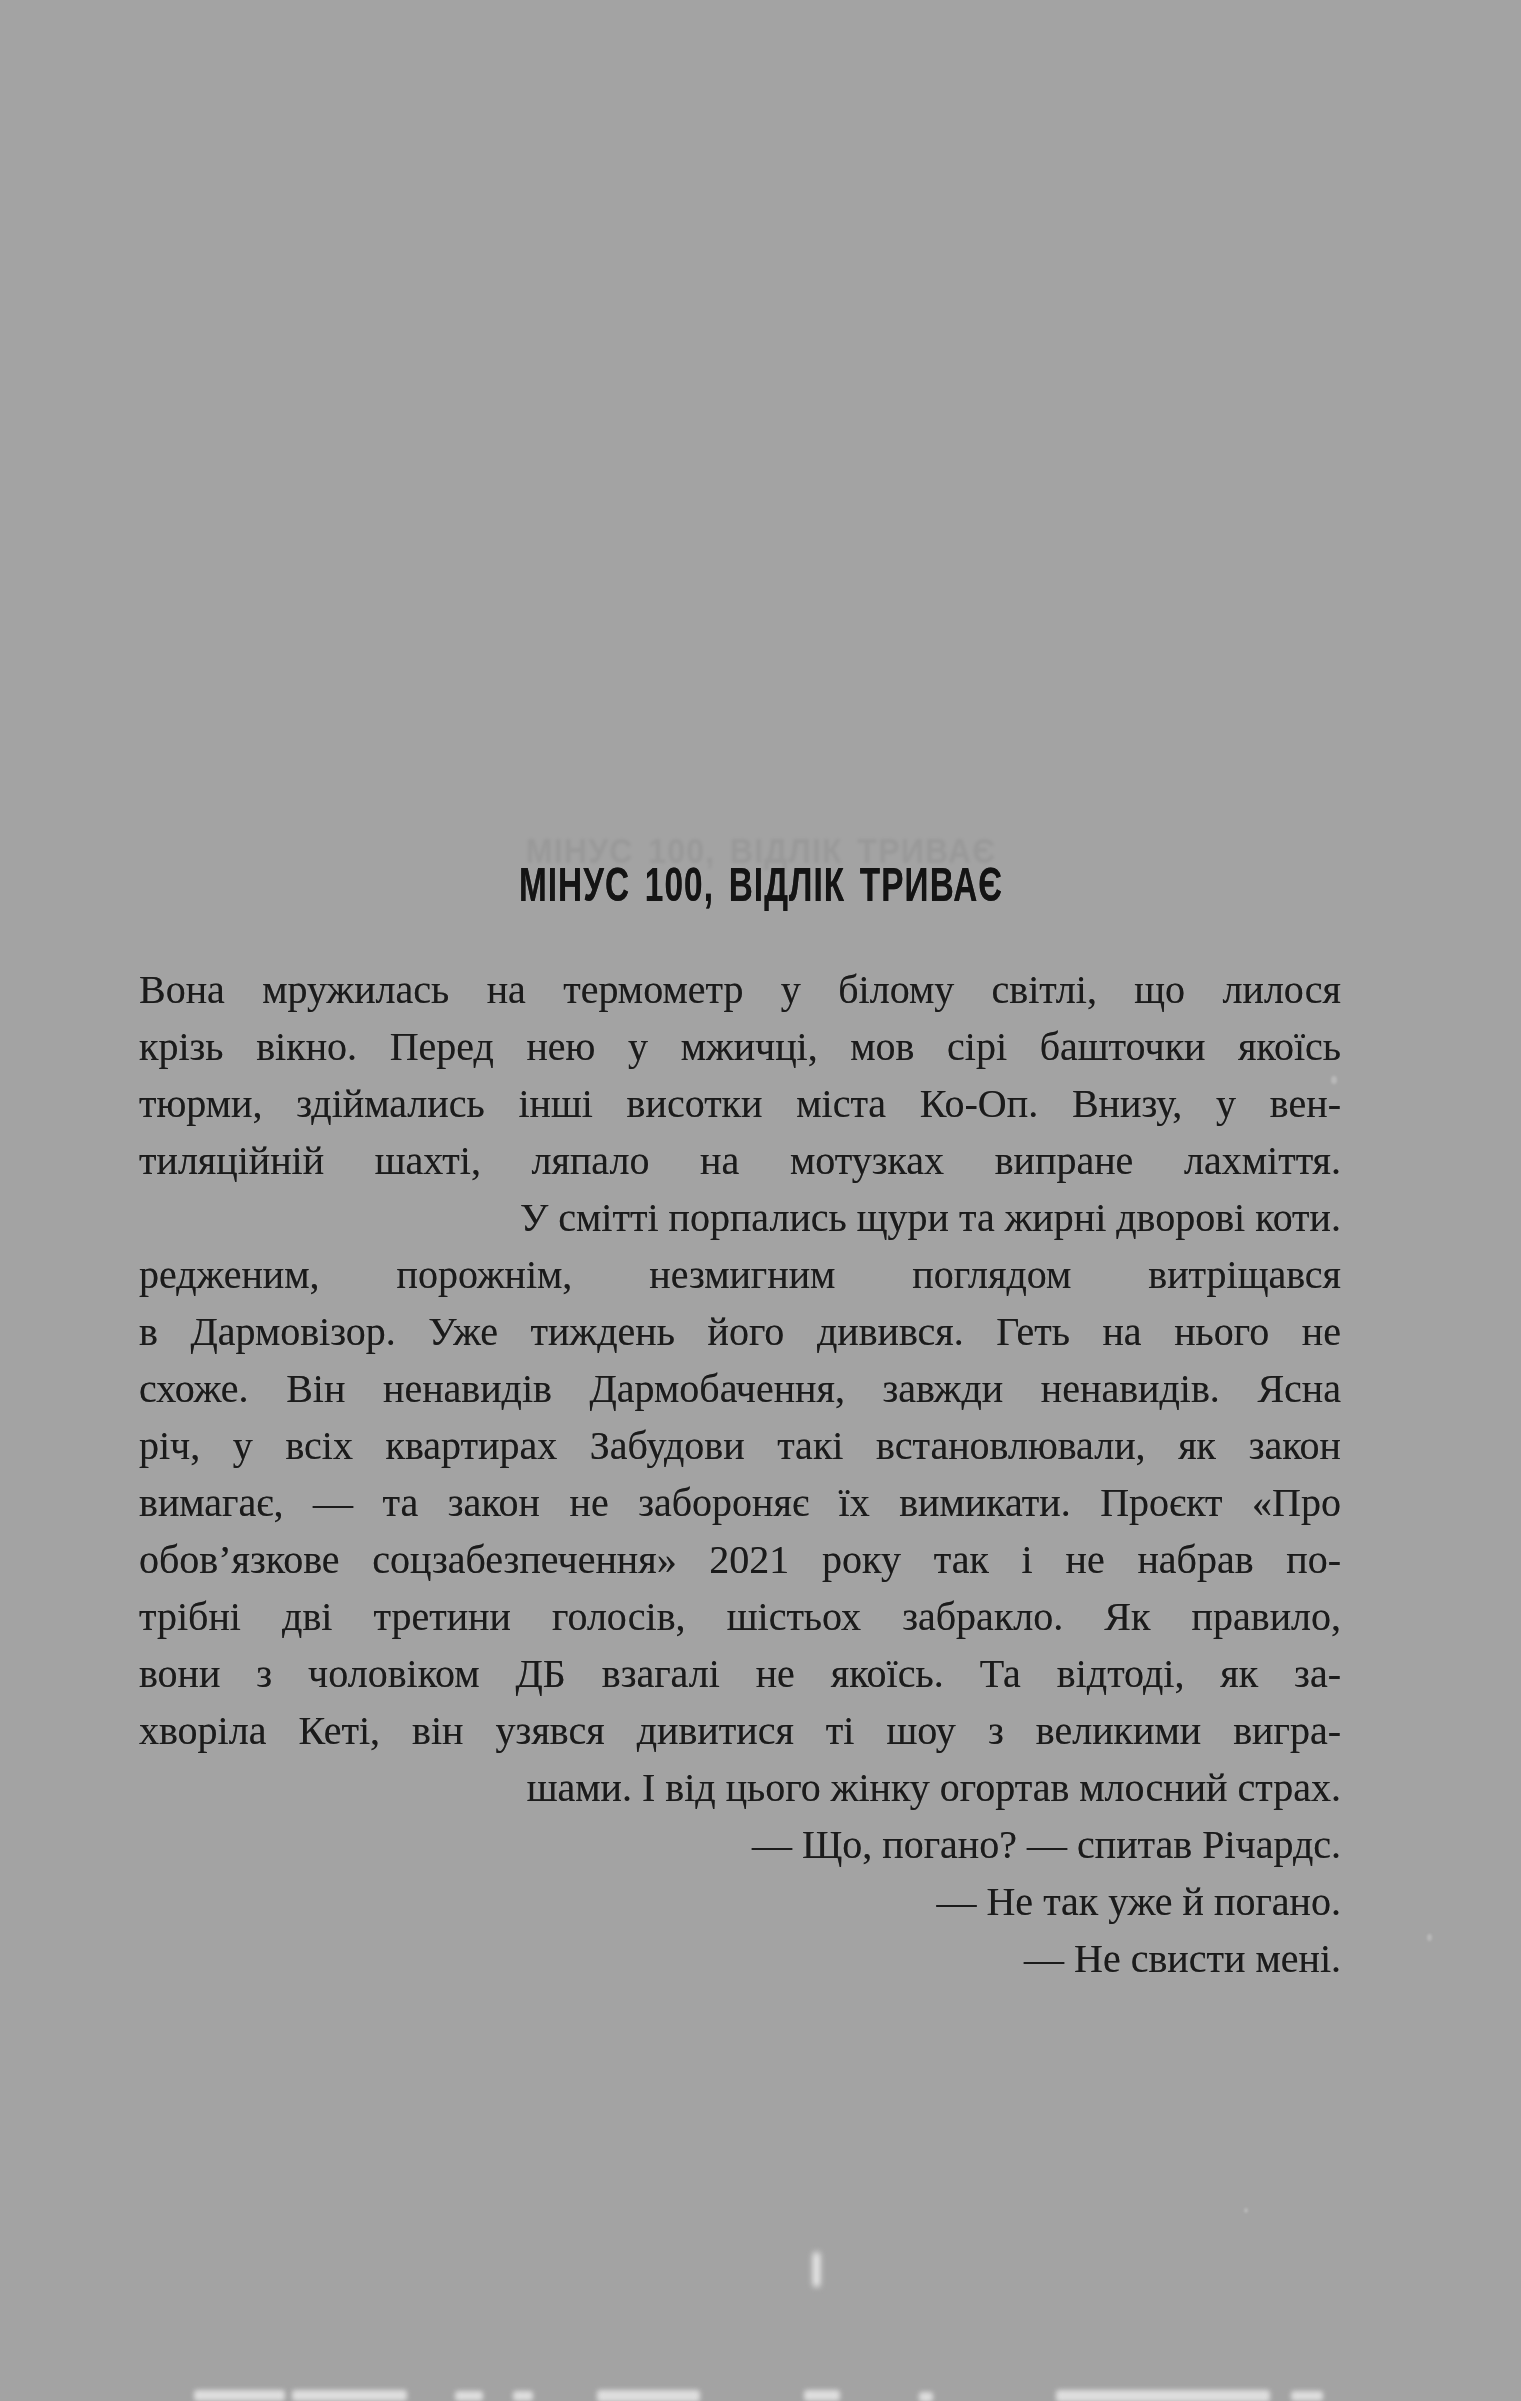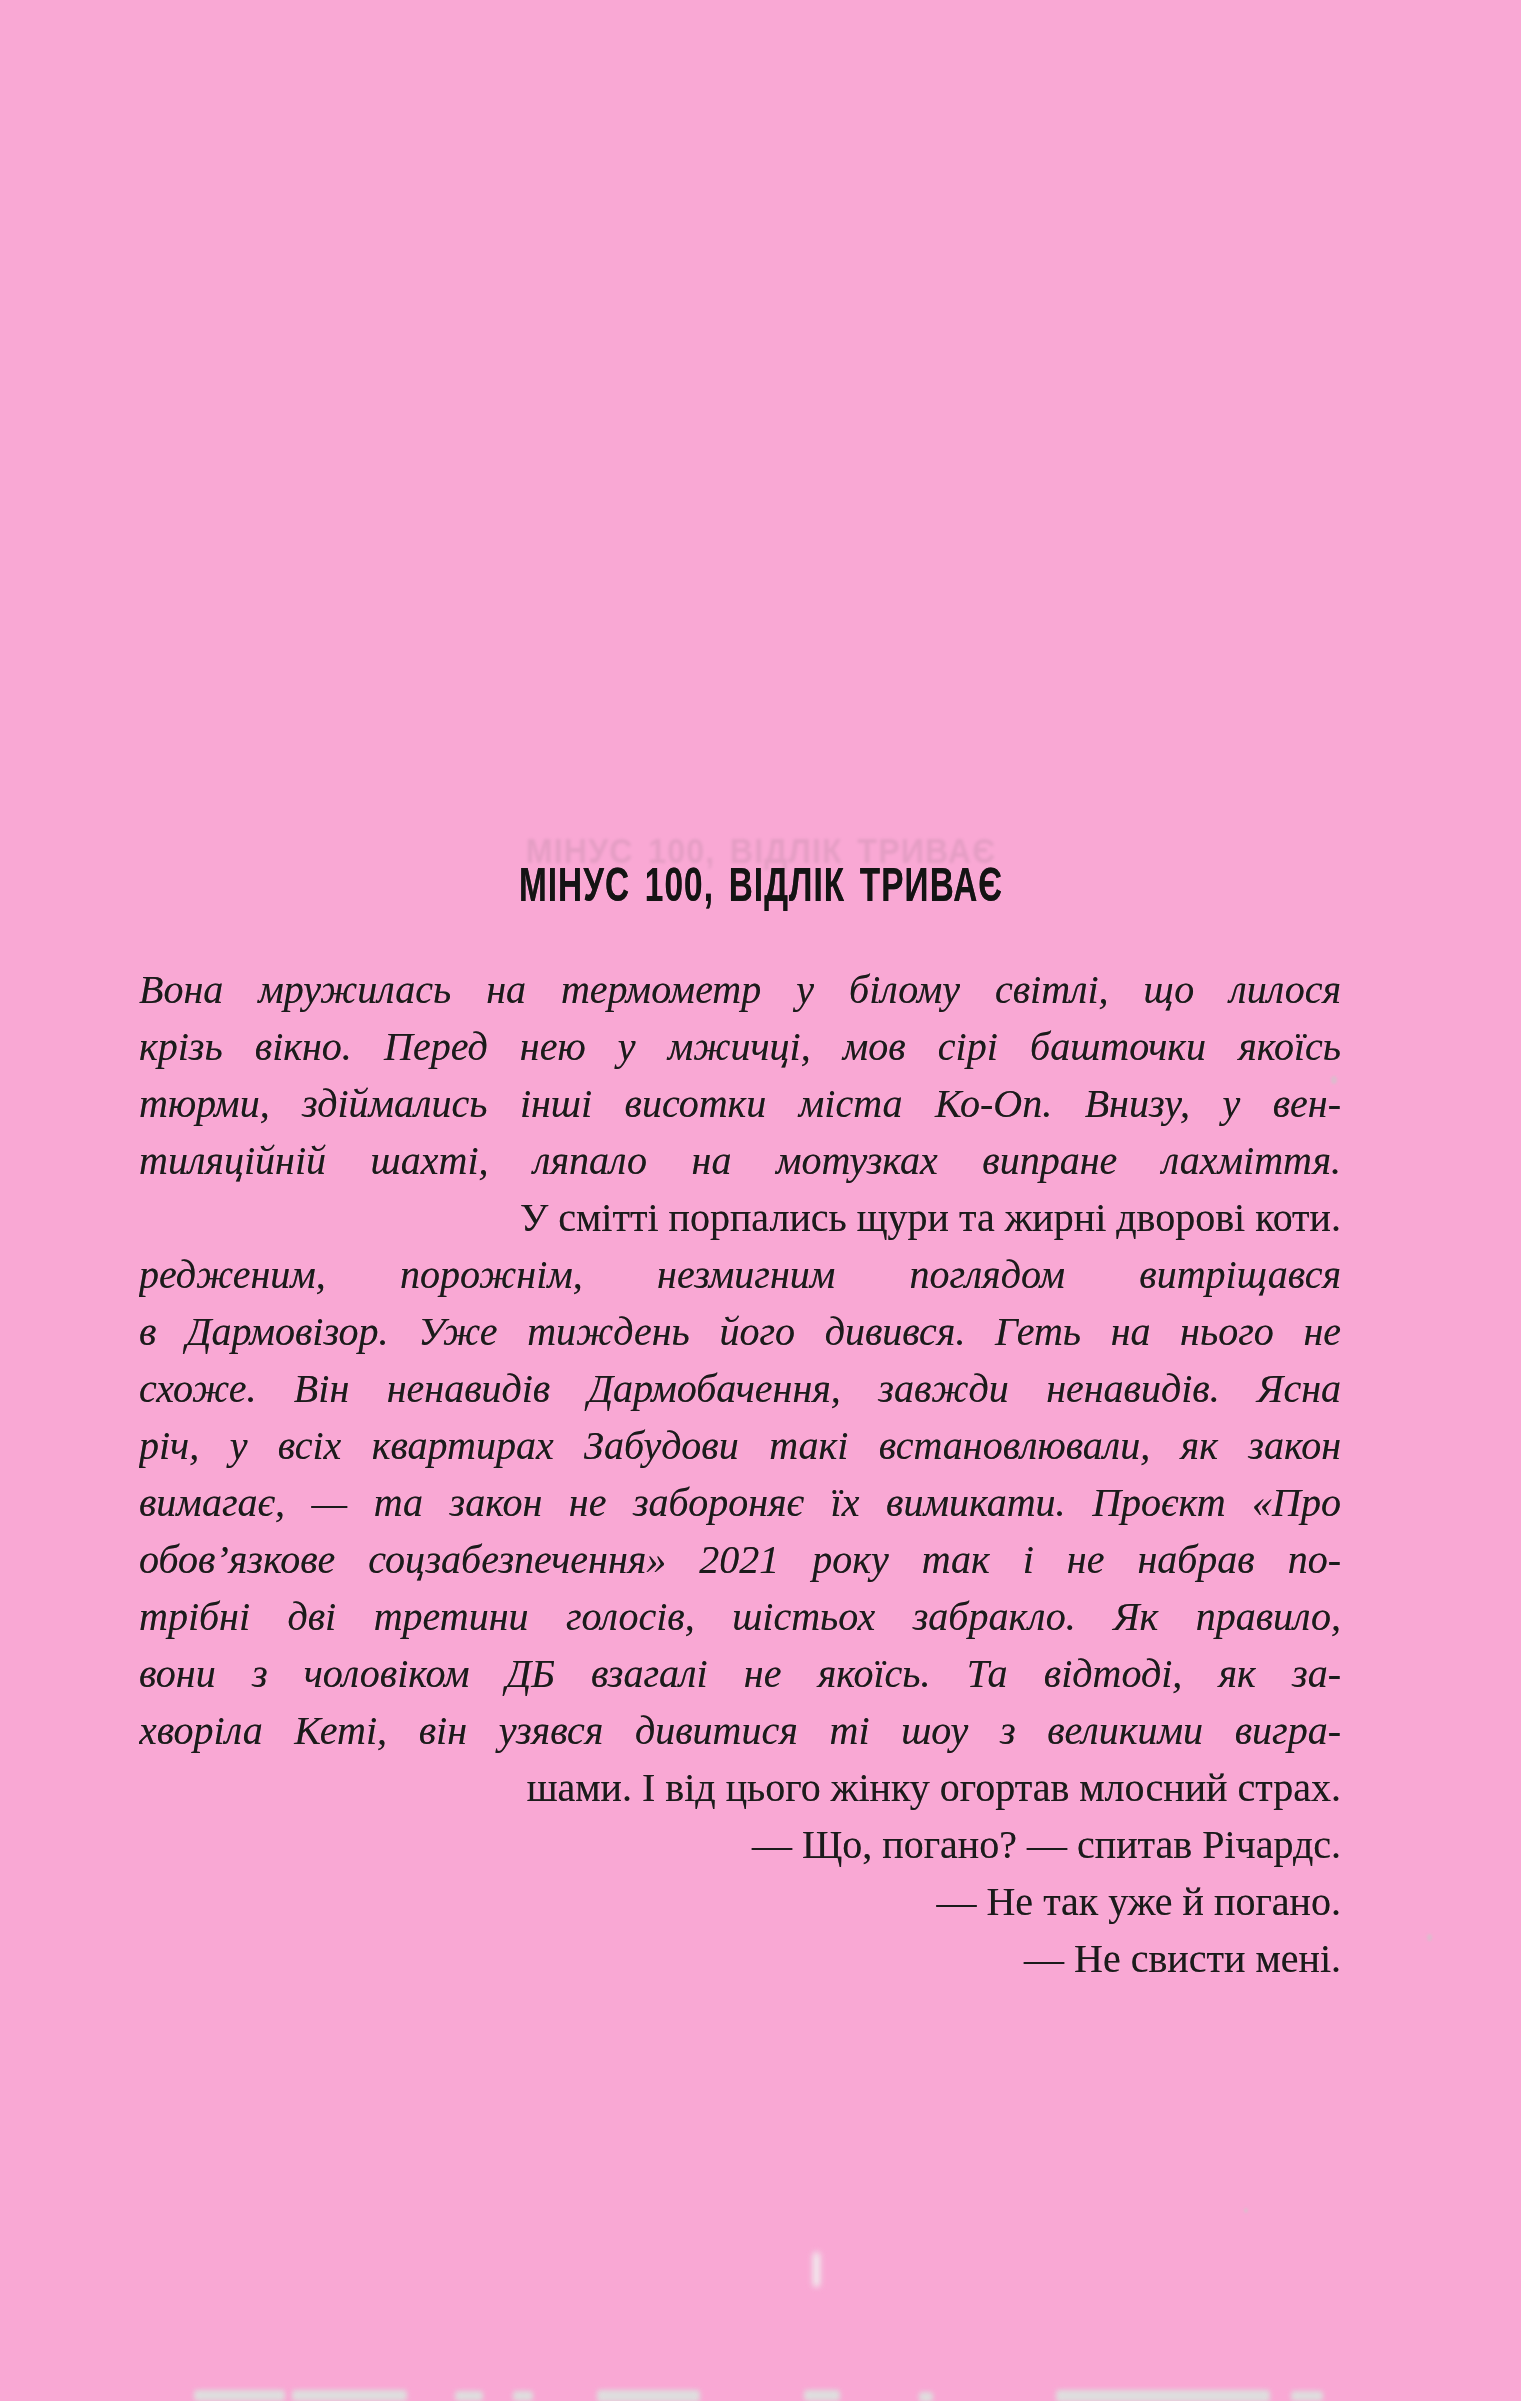--- a/index.html
+++ b/index.html
@@ -1,21 +1,21 @@
 <!DOCTYPE html>
 <html style="font-size:12.7px"><head>
 <meta charset="utf-8">
 <style>
   html, body { margin: 0; padding: 0; background: #ffffff; }
 
   .page {
     position: relative;
     width: 1522px;
     height: 2401px;
-    background: #f9a8d4;
+    background: #a3a3a3;
     overflow: hidden;
     font-family: "Liberation Serif", "DejaVu Serif", serif;
     color: #1b1b1b;
   }
 
   
   .title {
     position: absolute;
     top: 862px;
     left: 0;
@@ -67,21 +67,20 @@
 
   .ln {
     height: 57px;
     overflow: hidden;
     text-align: right;
     white-space: normal;
   }
   .ln.j {
     text-align: justify;
     text-align-last: justify;
-    font-style: italic;
   }
   .ln.ind { text-indent: 59px; }
   .ln.dlg { text-indent: 63px; }
 
   
   .smudge {
     position: absolute;
     background: #dedede;
     filter: blur(2.4px);
     border-radius: 3.2px;

